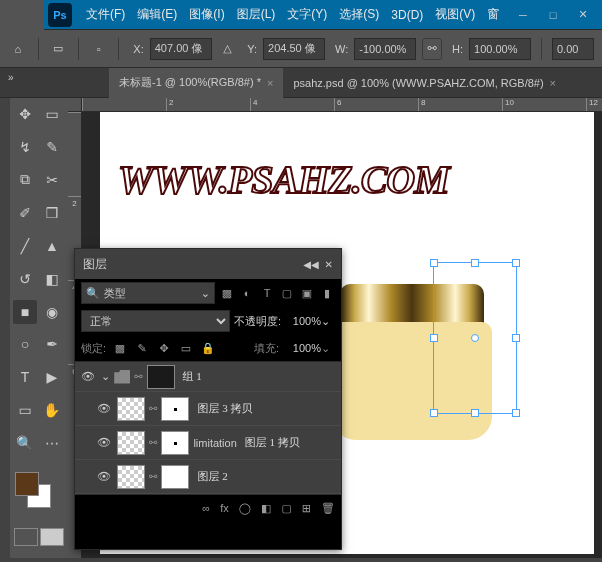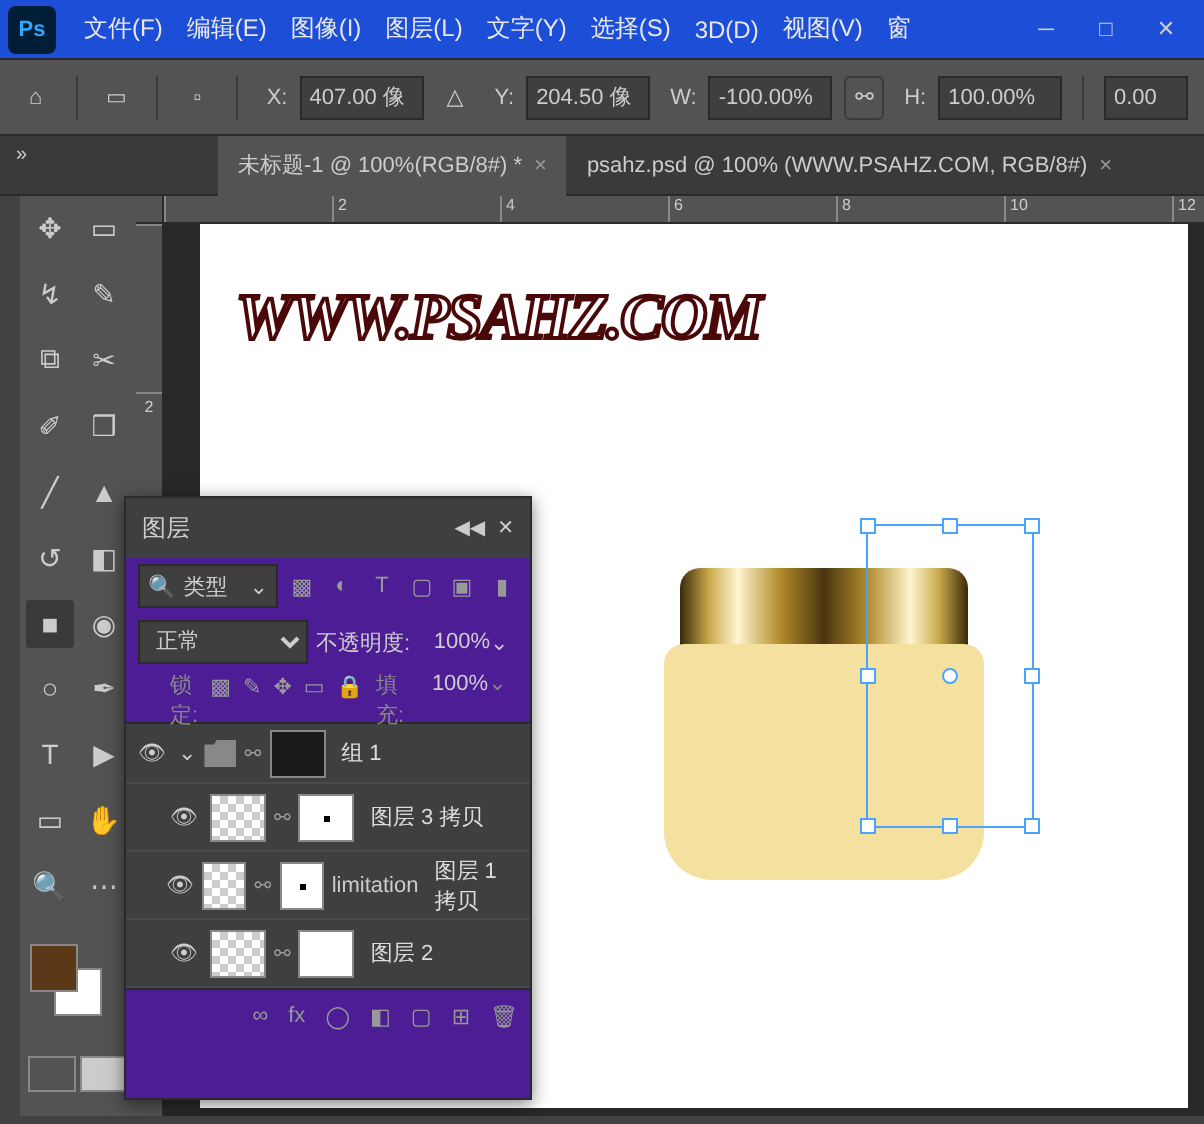--- a/index.html
+++ b/index.html
@@ -1,19 +1,19 @@
 <!DOCTYPE html>
 <html><head>
 <meta charset="utf-8">
 <style>
 * { margin: 0; padding: 0; box-sizing: border-box; font-family: "Microsoft YaHei", sans-serif; }
 body { background: #535353; width: 602px; height: 562px; overflow: hidden; color: #ccc; font-size: 11px; }
 
 
-.titlebar { height: 30px; background: #1d4ed8; display: flex; align-items: center; padding: 0 4px; border-bottom: 1px solid #2a2a2a; }
+.titlebar { height: 30px; background: #0369a1; display: flex; align-items: center; padding: 0 4px; border-bottom: 1px solid #2a2a2a; margin-left: 44px; }
 .ps-logo { width: 24px; height: 24px; background: #001e36; border-radius: 4px; display: flex; align-items: center; justify-content: center; color: #31a8ff; font-weight: bold; font-size: 11px; margin-right: 8px; }
 .menu-item { padding: 0 6px; cursor: pointer; font-size: 12px; color: #e8e8e8; }
 .win-controls { margin-left: auto; display: flex; }
 .win-btn { width: 30px; height: 24px; display: flex; align-items: center; justify-content: center; color: #ccc; }
 
 
 .options-bar { height: 38px; background: #535353; border-bottom: 1px solid #2a2a2a; display: flex; align-items: center; padding: 0 8px; gap: 6px; }
 .opt-icon { width: 22px; height: 22px; display: flex; align-items: center; justify-content: center; color: #ccc; }
 .opt-sep { width: 1px; height: 22px; background: #3a3a3a; margin: 0 4px; }
 .num-field { background: #3f3f3f; border: 1px solid #2a2a2a; color: #ccc; padding: 2px 4px; width: 62px; height: 22px; font-size: 11px; }
@@ -46,59 +46,59 @@
 .workspace { flex: 1; position: relative; background: #282828; }
 .ruler-h { position: absolute; top: 0; left: 14px; right: 0; height: 14px; background: #535353; border-bottom: 1px solid #2a2a2a; display: flex; font-size: 8px; color: #ccc; overflow: hidden; }
 .ruler-h span { width: 84px; flex-shrink: 0; text-align: left; padding-left: 2px; border-left: 1px solid #888; }
 .ruler-v { position: absolute; top: 14px; left: 0; width: 14px; bottom: 0; background: #535353; border-right: 1px solid #2a2a2a; font-size: 8px; color: #ccc; }
 .ruler-v span { display: block; height: 84px; padding-top: 2px; text-align: center; border-top: 1px solid #888; }
 .ruler-corner { position: absolute; top: 0; left: 0; width: 14px; height: 14px; background: #535353; border-right: 1px solid #2a2a2a; border-bottom: 1px solid #2a2a2a; }
 .canvas-viewport { position: absolute; top: 14px; left: 14px; right: 0; bottom: 0; overflow: hidden; background: #282828; }
 .canvas { position: absolute; left: 18px; top: 0; width: 494px; height: 442px; background: #fff; }
 
 
-.wm { position: absolute; top: 28px; left: 18px; font-family: "Times New Roman", serif; font-size: 32px; font-weight: bold; font-style: italic; color: #fff; -webkit-text-stroke: 2px #4a0808; letter-spacing: -1px; }
+.wm { position: absolute; top: 44px; left: 18px; font-family: "Times New Roman", serif; font-size: 40px; font-weight: bold; font-style: italic; color: #fff; -webkit-text-stroke: 2px #4a0808; letter-spacing: -1px; }
 
 
 .jar-body { position: absolute; left: 232px; top: 210px; width: 160px; height: 118px; background: #f4e1a0; border-radius: 10px 10px 24px 24px; }
 .jar-lid { position: absolute; left: 240px; top: 172px; width: 144px; height: 50px; border-radius: 10px; background: linear-gradient(90deg, #3a2a0a 0%, #c9a84a 10%, #fff5d0 20%, #b08b2a 35%, #4a3510 50%, #b08b2a 65%, #fff5d0 80%, #c9a84a 90%, #3a2a0a 100%); }
 .jar-lid::after { content: ""; position: absolute; bottom: 0; left: 0; right: 0; height: 10px; background: linear-gradient(90deg, #2a1f08, #9a7a28, #d4b86a, #9a7a28, #2a1f08); border-radius: 0 0 4px 4px; }
 
 
 .transform-box { position: absolute; left: 333px; top: 150px; width: 84px; height: 152px; border: 1px solid #4aa3ff; }
 .th { position: absolute; width: 8px; height: 8px; background: #fff; border: 1px solid #4aa3ff; }
 .th.tl { left: -4px; top: -4px; } .th.tc { left: 50%; margin-left: -4px; top: -4px; }
 .th.tr { right: -4px; top: -4px; } .th.ml { left: -4px; top: 50%; margin-top: -4px; }
 .th.mr { right: -4px; top: 50%; margin-top: -4px; } .th.bl { left: -4px; bottom: -4px; }
 .th.bc { left: 50%; margin-left: -4px; bottom: -4px; } .th.br { right: -4px; bottom: -4px; }
 .th.cc { left: 50%; top: 50%; margin: -4px 0 0 -4px; border-radius: 50%; }
 
 
-.layers-panel { position: absolute; left: 62px; top: 248px; width: 204px; height: 302px; background: #4c1d95; border: 1px solid #2a2a2a; box-shadow: 0 2px 8px rgba(0,0,0,.5); z-index: 10; }
+.layers-panel { position: absolute; left: 74px; top: 248px; width: 268px; height: 302px; background: #000000; border: 1px solid #2a2a2a; box-shadow: 0 2px 8px rgba(0,0,0,.5); z-index: 10; }
 .lp-header { height: 30px; display: flex; align-items: center; padding: 0 8px; background: #3f3f3f; }
 .lp-title { font-size: 12px; }
 .lp-hdr-icons { margin-left: auto; display: flex; gap: 6px; color: #ccc; font-size: 10px; }
 .lp-row { display: flex; align-items: center; height: 28px; padding: 0 6px; gap: 4px; }
 .lp-search { flex: 1; display: flex; align-items: center; background: #3f3f3f; border: 1px solid #2a2a2a; height: 22px; padding: 0 4px; gap: 4px; }
 .lp-icon { width: 16px; height: 16px; display: flex; align-items: center; justify-content: center; color: #999; font-size: 11px; }
 .lp-select { background: #3f3f3f; border: 1px solid #2a2a2a; color: #ccc; height: 22px; padding: 0 4px; font-size: 11px; }
 .lp-pct { width: 50px; text-align: right; display: flex; align-items: center; }
 .lp-pct input { width: 36px; background: transparent; border: none; color: #ccc; font-size: 11px; text-align: right; }
-.lp-lock-row { padding: 0 22px; display: flex; align-items: flex-start; height: 26px; gap: 6px; color: #888; }
+.lp-lock-row { padding: 0 6px; display: flex; align-items: center; height: 26px; gap: 6px; color: #888; }
 
 .layer-list { background: #3f3f3f; border-top: 1px solid #2a2a2a; border-bottom: 1px solid #2a2a2a; }
 .layer { display: flex; align-items: center; height: 34px; border-bottom: 1px solid #4a4a4a; padding: 0 4px; gap: 4px; }
 .layer.group { height: 30px; }
 .eye { width: 18px; height: 18px; display: flex; align-items: center; justify-content: center; color: #ccc; }
 .thumb { width: 28px; height: 24px; background: repeating-conic-gradient(#ccc 0 25%, #fff 0 50%) 0 0/8px 8px; border: 1px solid #888; display: flex; align-items: center; justify-content: center; }
 .mask { width: 28px; height: 24px; background: #1a1a1a; border: 1px solid #888; position: relative; }
 .mask.white { background: #fff; }
 .mask .dot { position: absolute; width: 3px; height: 3px; background: #000; left: 50%; top: 50%; margin: -1px 0 0 -1px; }
 .chain { color: #999; font-size: 10px; }
-.layer-name { font-size: 11px; color: #ddd; margin-left: 4px; }
+.layer-name { font-size: 11px; color: #ddd; margin-left: 4px; font-family: Liberation Serif, serif; }
 .folder-icon { width: 16px; height: 14px; background: #888; clip-path: polygon(0 20%, 30% 20%, 40% 0, 100% 0, 100% 100%, 0 100%); }
 
 .lp-footer { height: 26px; display: flex; align-items: center; justify-content: flex-end; padding: 0 6px; gap: 10px; color: #999; font-size: 11px; }
 
 .bottom-bar { position: absolute; bottom: 0; left: 0; right: 0; height: 4px; background: #424242; }
 </style>
 </head>
 <body>
 
 <div class="titlebar">

